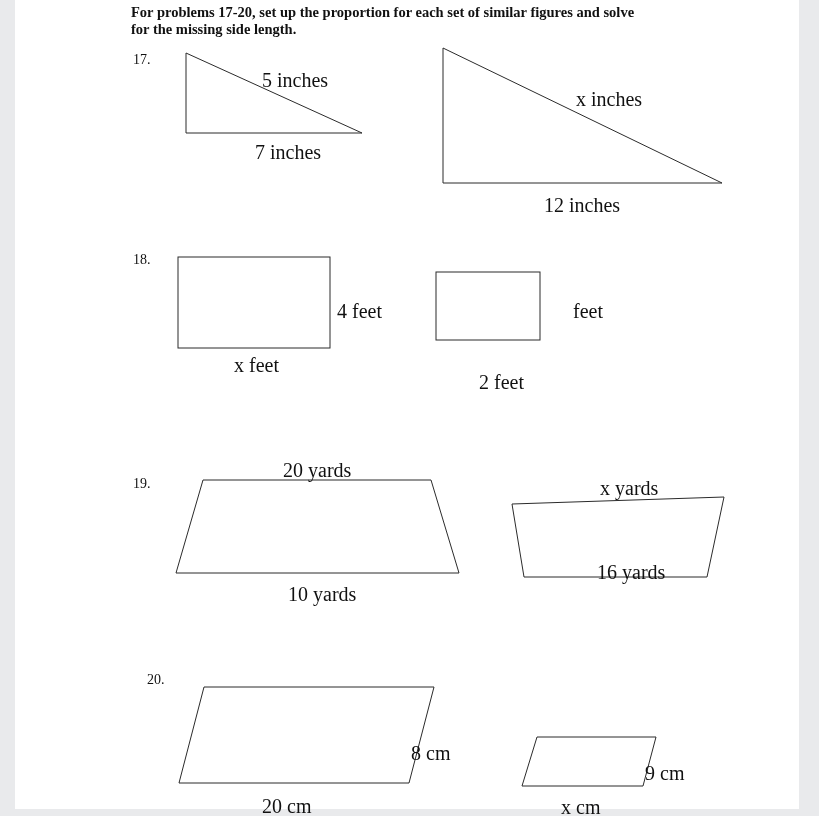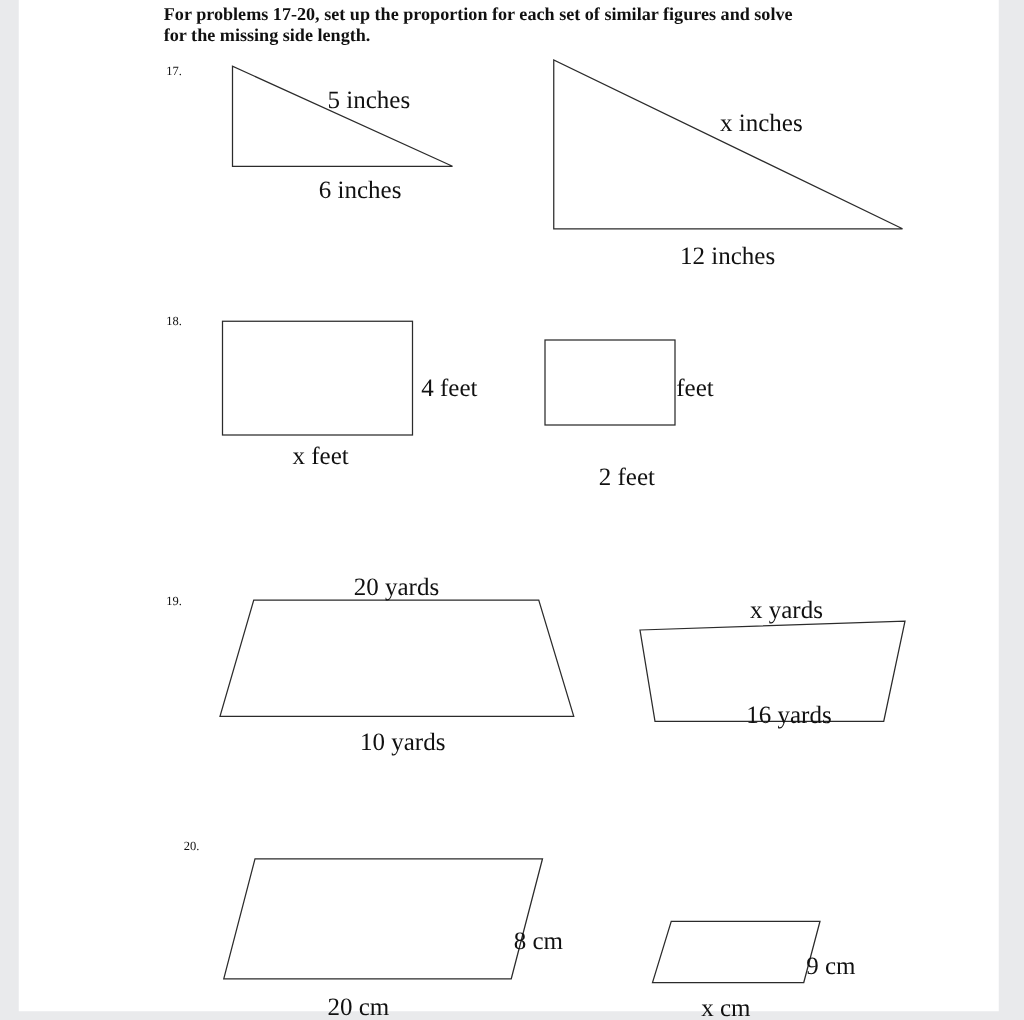--- a/index.html
+++ b/index.html
@@ -40,21 +40,21 @@
   .hdr {
     position: absolute;
     font-size: 14.5px;
     font-weight: bold;
     color: #111111;
     white-space: nowrap;
     line-height: 1.2;
   }
   .num {
     position: absolute;
-    font-size: 10px;
+    font-size: 14px;
     color: #111111;
     white-space: nowrap;
   }
   polygon, rect.fig {
     fill: none;
     stroke: #2b2b2b;
     stroke-width: 1;
   }
 </style>
 </head>
@@ -76,28 +76,28 @@
 
     <polygon points="204,687 434,687 409,783 179,783"></polygon>
     <polygon points="537,737 656,737 643,786 522,786"></polygon>
   </svg>
 
   <div class="hdr" style="left:131px; top:4px;">For problems 17-20, set up the proportion for each set of similar figures and solve</div>
   <div class="hdr" style="left:131px; top:21px;">for the missing side length.</div>
 
   <div class="num" style="left:133px; top:52px;">17.</div>
   <div class="lbl" style="left:262px; top:68px;">5 inches</div>
-  <div class="lbl" style="left:255px; top:140px;">6 inches</div>
+  <div class="lbl" style="left:255px; top:140px;">7 inches</div>
   <div class="lbl" style="left:576px; top:87px;">x inches</div>
   <div class="lbl" style="left:544px; top:193px;">12 inches</div>
 
   <div class="num" style="left:133px; top:252px;">18.</div>
   <div class="lbl" style="left:337px; top:299px;">4 feet</div>
   <div class="lbl" style="left:234px; top:353px;">x feet</div>
-  <div class="lbl" style="left:541px; top:299px;">feet</div>
+  <div class="lbl" style="left:541px; top:299px;padding-left:32px;">feet</div>
   <div class="lbl" style="left:479px; top:370px;">2 feet</div>
 
   <div class="num" style="left:133px; top:476px;">19.</div>
   <div class="lbl" style="left:283px; top:458px;">20 yards</div>
   <div class="lbl" style="left:288px; top:582px;">10 yards</div>
   <div class="lbl" style="left:600px; top:476px;">x yards</div>
   <div class="lbl" style="left:597px; top:560px;">16 yards</div>
 
   <div class="num" style="left:133px; top:672px;margin-left:14px;">20.</div>
   <div class="lbl" style="left:411px; top:741px;">8 cm</div>

